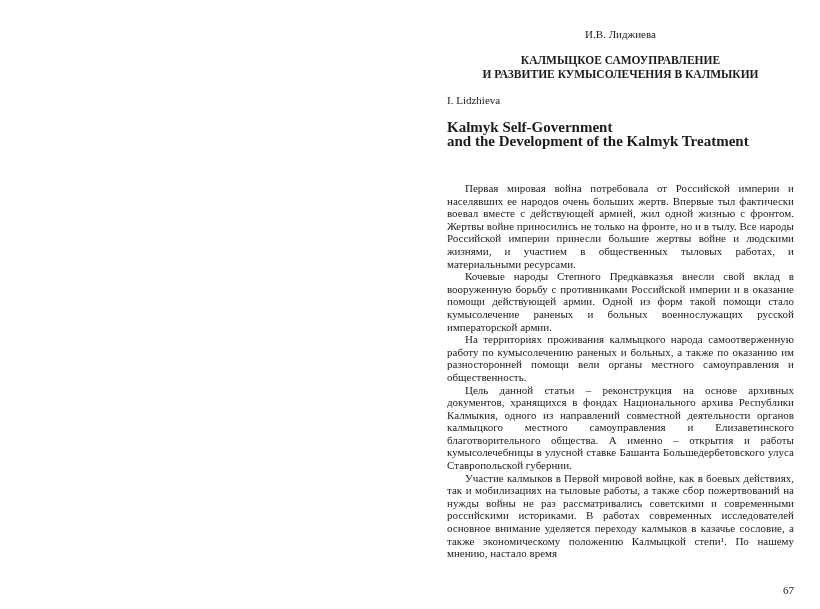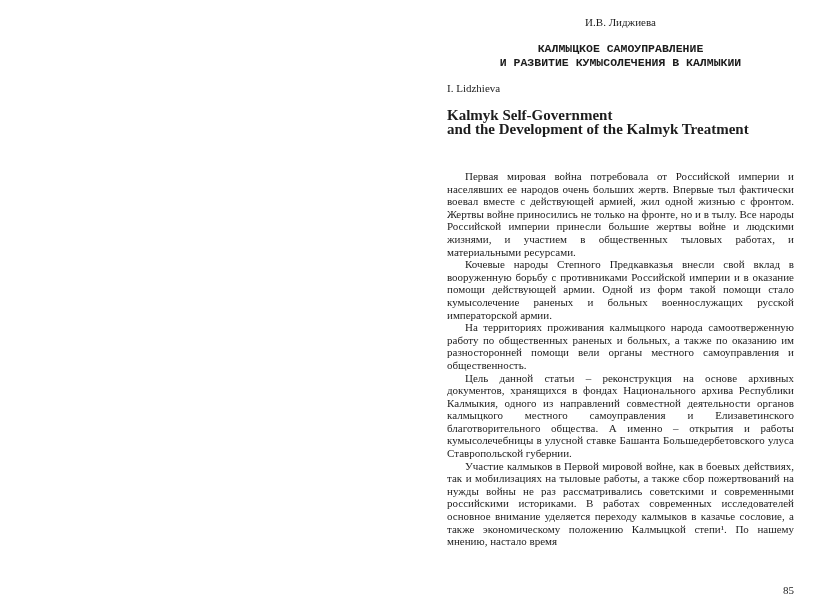--- a/index.html
+++ b/index.html
@@ -12,36 +12,35 @@
     width: 820px;
     height: 609px;
     background: #ffffff;
     font-family: "Liberation Serif", serif;
     color: #1c1c1c;
     overflow: hidden;
   }
   .text-column {
     position: absolute;
     left: 447px;
-    top: 16px;
+    top: 28px;
     width: 347px;
   }
   .author-ru {
     text-align: center;
     font-size: 11px;
     line-height: 13px;
     margin-bottom: 13px;
   }
   .title-ru {
     text-align: center;
     font-size: 11.5px;
     font-weight: bold;
     line-height: 13.5px;
     margin: 0 0 13px 0;
-    font-family: Liberation Mono, monospace;
   }
   .author-en {
     text-align: left;
     font-size: 11px;
     line-height: 13px;
     margin-bottom: 14px;
   }
   .title-en {
     text-align: left;
     font-size: 15px;
@@ -84,21 +83,21 @@
     <div class="author-en">I. Lidzhieva</div>
 
     <h2 class="title-en">
       <span>Kalmyk Self-Government</span><br>
       <span>and the Development of the Kalmyk Treatment</span><br>
     </h2>
 
     <div class="body-text">
       <p>Первая мировая война потребовала от Российской империи и населявших ее народов очень больших жертв. Впервые тыл фактически воевал вместе с действующей армией, жил одной жизнью с фронтом. Жертвы войне приносились не только на фронте, но и в тылу. Все народы Российской империи принесли большие жертвы войне и людскими жизнями, и участием в общественных тыловых работах, и материальными ресурсами.</p>
       <p>Кочевые народы Степного Предкавказья внесли свой вклад в вооруженную борьбу с противниками Российской империи и в оказание помощи действующей армии. Одной из форм такой помощи стало кумысолечение раненых и больных военнослужащих русской императорской армии.</p>
-      <p>На территориях проживания калмыцкого народа самоотверженную работу по общественных раненых и больных, а также по оказанию им разносторонней помощи вели органы местного самоуправления и общественность.</p>
+      <p>На территориях проживания калмыцкого народа самоотверженную работу по кумысолечению раненых и больных, а также по оказанию им разносторонней помощи вели органы местного самоуправления и общественность.</p>
       <p>Цель данной статьи – реконструкция на основе архивных документов, хранящихся в фондах Национального архива Республики Калмыкия, одного из направлений совместной деятельности органов калмыцкого местного самоуправления и Елизаветинского благотворительного общества. А именно – открытия и работы кумысолечебницы в улусной ставке Башанта Большедербетовского улуса Ставропольской губернии.</p>
       <p>Участие калмыков в Первой мировой войне, как в боевых действиях, так и мобилизациях на тыловые работы, а также сбор пожертвований на нужды войны не раз рассматривались советскими и современными российскими историками. В работах современных исследователей основное внимание уделяется переходу калмыков в казачье сословие, а также экономическому положению Калмыцкой степи¹. По нашему мнению, настало время</p>
     </div>
 
   </div>
 
-  <div class="page-number">85</div>
+  <div class="page-number">67</div>
 </div>
 
 </body></html>

